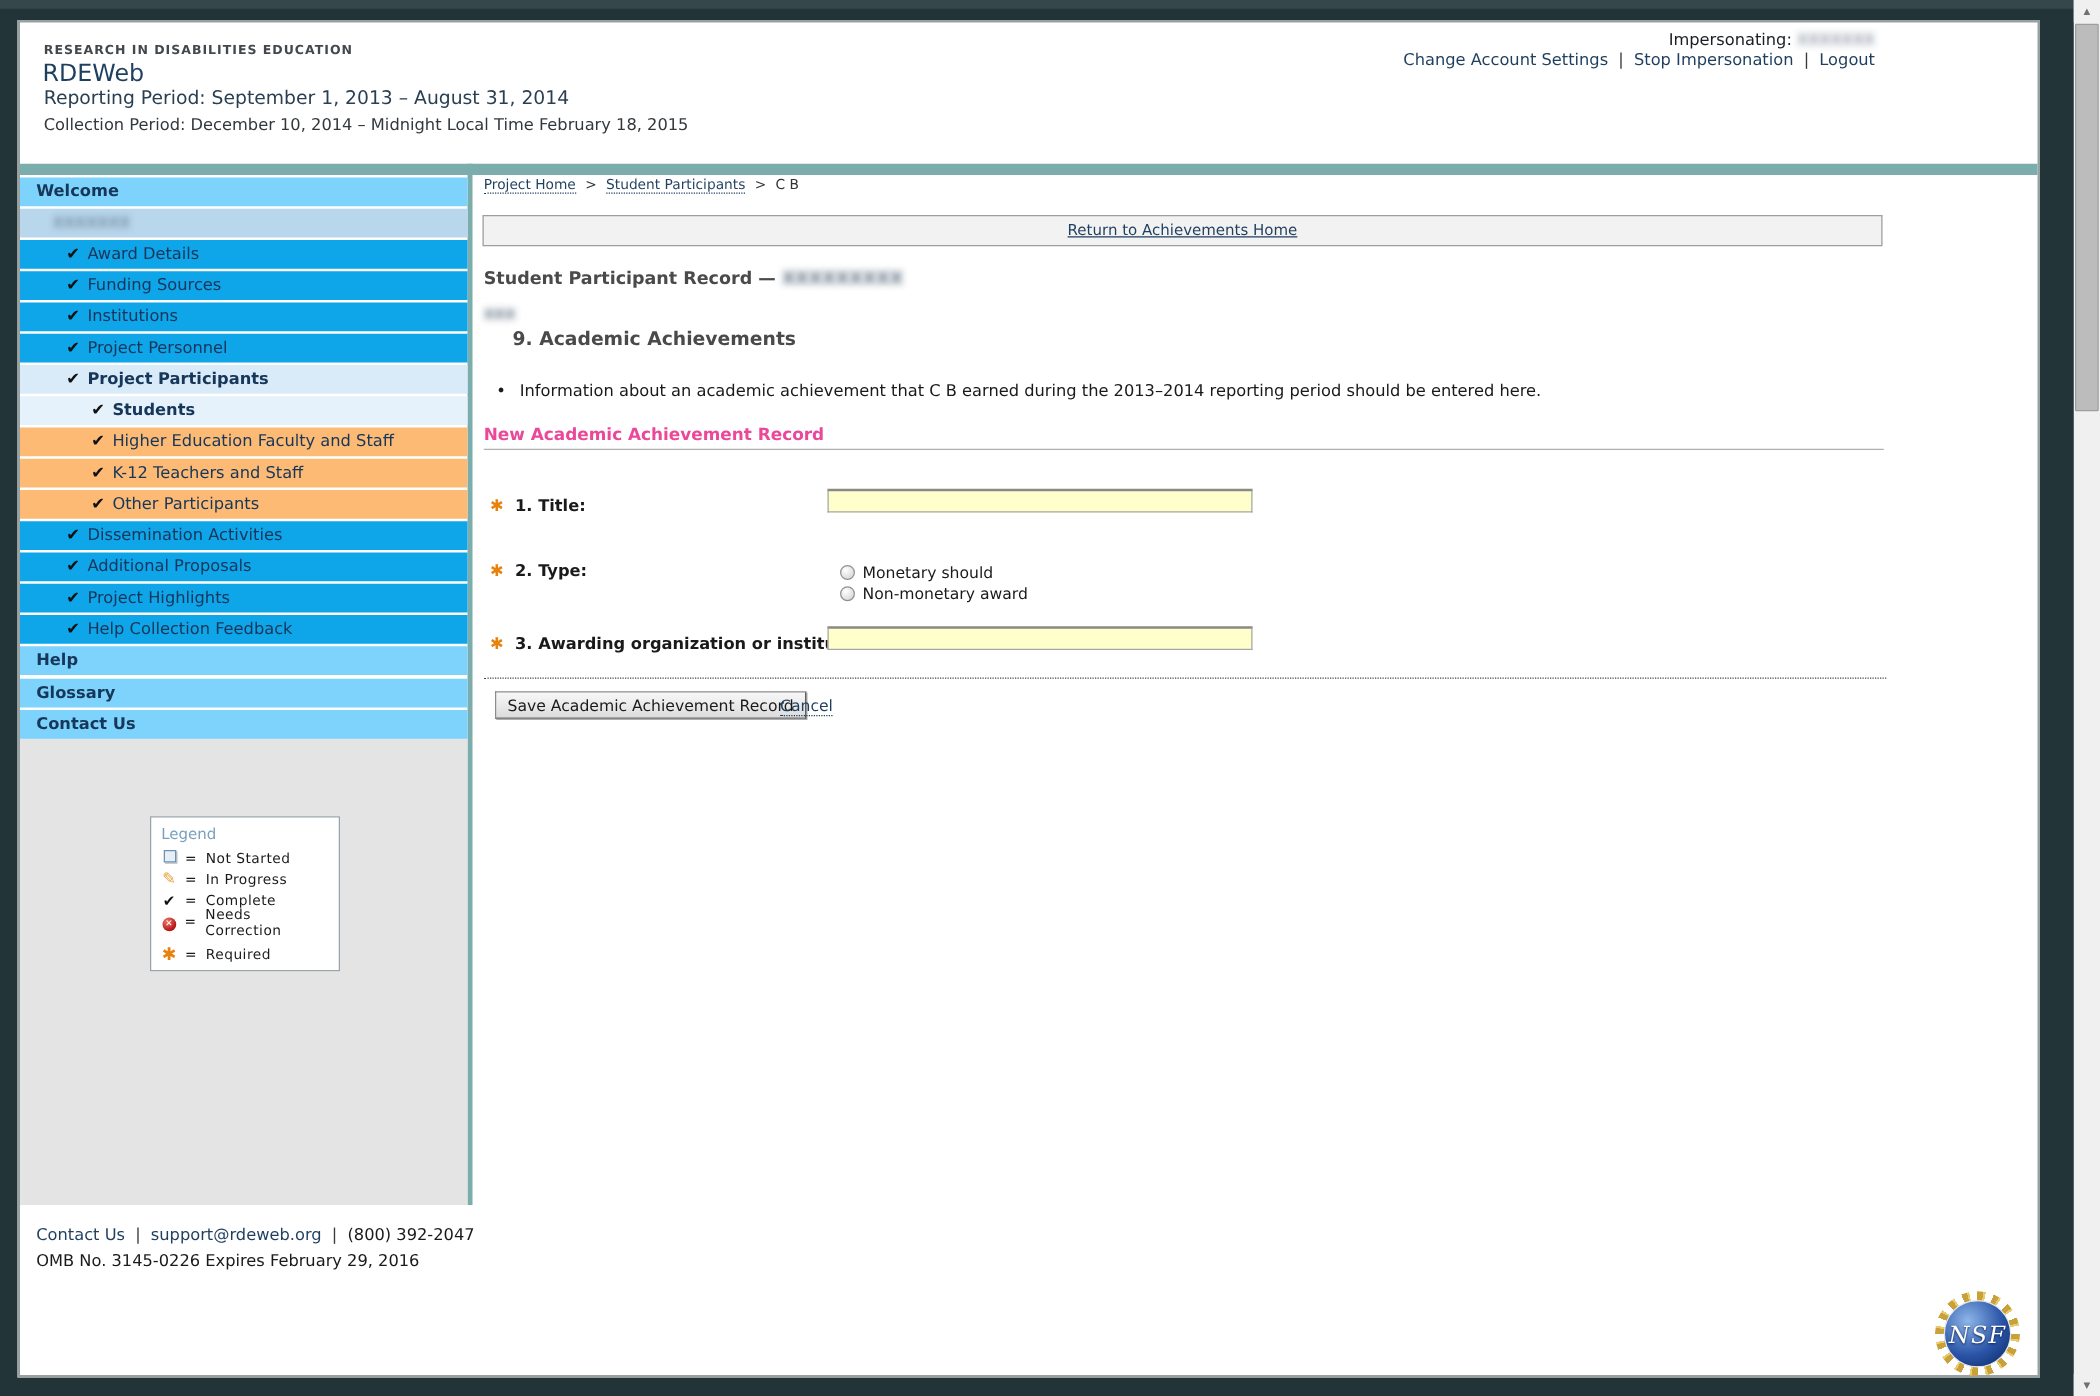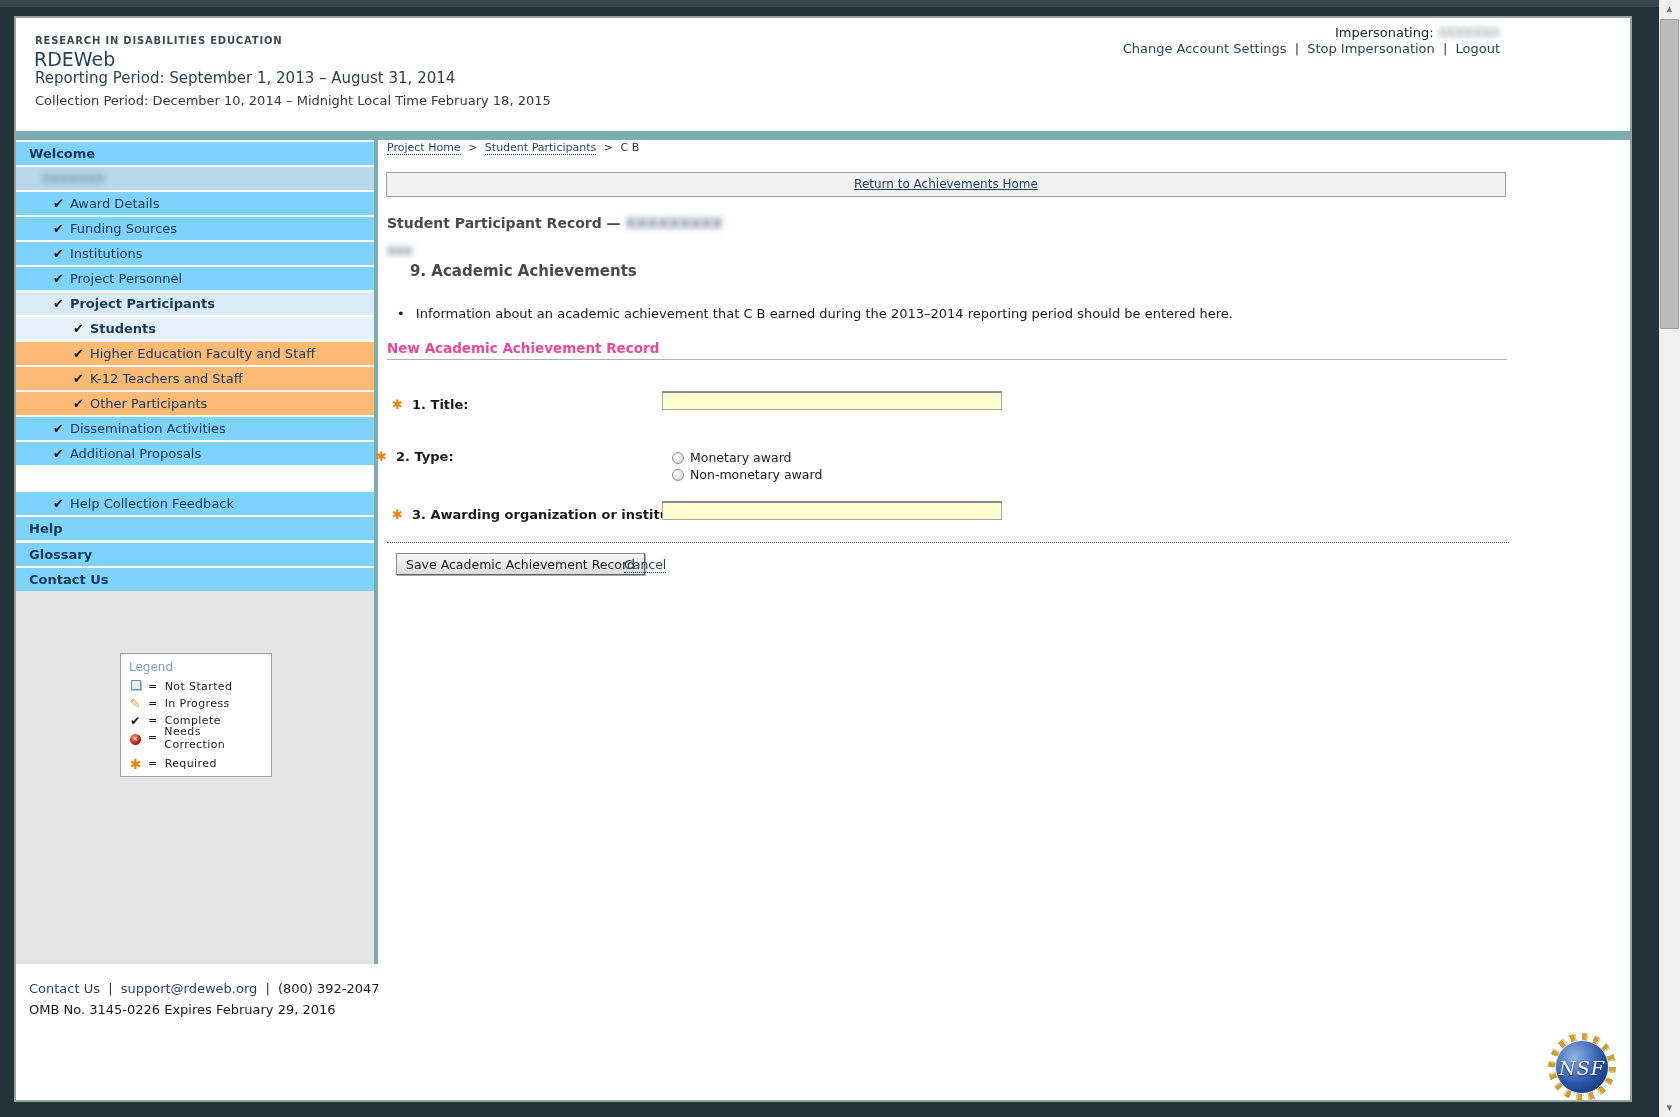--- a/index.html
+++ b/index.html
@@ -22,21 +22,21 @@
 
   
   .tealbar { left:0; top:113px; width:1614px; height:9px; background:#7badad; }
   .tealvert { left:358px; top:113px; width:4px; height:833px; background:#7badad; }
 
   
   .sidebar { left:0; top:124px; width:358px; height:450px; }
   .srow { position:absolute; left:0; width:358px; height:23px; line-height:23px; font-size:13px; color:#16365a; cursor:pointer; }
   .green { background:#7dd3fc; padding-left:13px; font-weight:bold; }
   .num  { background:#b9d7ec; padding-left:26px; }
-  .item { background:#7dd3fc; padding-left:37px; }
+  .item { background:#0ea5e9; padding-left:37px; }
   .sub  { background:#fdba74; padding-left:57px; }
   .sel    { background:#d9ebf8; font-weight:bold; }
   .subsel { background:#e6f2fb; font-weight:bold; }
   .ck { color:#111; font-weight:bold; margin-right:6px; font-size:13px; }
   .graypanel { left:0; top:572px; width:358px; height:374px; background:#e4e4e4; }
 
   
   .legend { left:104px; top:635px; width:152px; height:124px; background:#fff; border:1px solid #9aa4a8; padding:6px 8px; }
   .legend-title { color:#7aa0bf; font-size:12px; margin-bottom:4px; }
   .lrow { display:flex; align-items:center; height:17px; font-size:11px; letter-spacing:.4px; color:#1a1a1a; }
@@ -122,20 +122,21 @@
     <div class="srow item" style="top:75px"><span class="ck">✔</span><span>Funding Sources</span></div>
     <div class="srow item" style="top:100px"><span class="ck">✔</span><span>Institutions</span></div>
     <div class="srow item" style="top:125px"><span class="ck">✔</span><span>Project Personnel</span></div>
     <div class="srow item sel" style="top:150px"><span class="ck">✔</span><span>Project Participants</span></div>
     <div class="srow sub subsel" style="top:175px"><span class="ck">✔</span><span>Students</span></div>
     <div class="srow sub" style="top:200px"><span class="ck">✔</span><span>Higher Education Faculty and Staff</span></div>
     <div class="srow sub" style="top:225px"><span class="ck">✔</span><span>K-12 Teachers and Staff</span></div>
     <div class="srow sub" style="top:250px"><span class="ck">✔</span><span>Other Participants</span></div>
     <div class="srow item" style="top:275px"><span class="ck">✔</span><span>Dissemination Activities</span></div>
     <div class="srow item" style="top:300px"><span class="ck">✔</span><span>Additional Proposals</span></div>
+    <div class="srow item" style="top:325px"><span class="ck">✔</span><span>Project Highlights</span></div>
     <div class="srow item" style="top:350px"><span class="ck">✔</span><span>Help Collection Feedback</span></div>
     <div class="srow green" style="top:375px"><span>Help</span></div>
     <div class="srow green" style="top:401px"><span>Glossary</span></div>
     <div class="srow green" style="top:426px"><span>Contact Us</span></div>
   </div>
 
   <div class="abs legend">
     <div class="legend-title">Legend</div>
     <div class="lrow">
       <span class="licon"><span class="sq"></span></span>
@@ -191,26 +192,26 @@
 
   <div class="abs formhead">New Academic Achievement Record</div>
   <div class="abs rule"></div>
 
   <div class="abs" style="left:376px; top:376px;">
     <span class="req">✱</span>
     <span class="flabel">1. Title:</span>
   </div>
   <input class="abs tinput" style="top: 373px;" value="">
 
-  <div class="abs" style="left:360px; top:428px;text-align:right;">
+  <div class="abs" style="left:376px; top:428px;text-align:right;">
     <span class="req">✱</span>
     <span class="flabel">2. Type:</span>
   </div>
   <div class="abs" style="left:656px; top:429px;">
-    <span class="radio"></span><span class="ropt">Monetary award</span>
+    <span class="radio"></span><span class="ropt">Monetary should</span>
   </div>
   <div class="abs" style="left:656px; top:446px;">
     <span class="radio"></span><span class="ropt">Non-monetary award</span>
   </div>
 
   <div class="abs" style="left:376px; top:486px;">
     <span class="req">✱</span>
     <span class="flabel">3. Awarding organization or institution:</span>
   </div>
   <input class="abs tinput" style="top: 483px;" value="">

